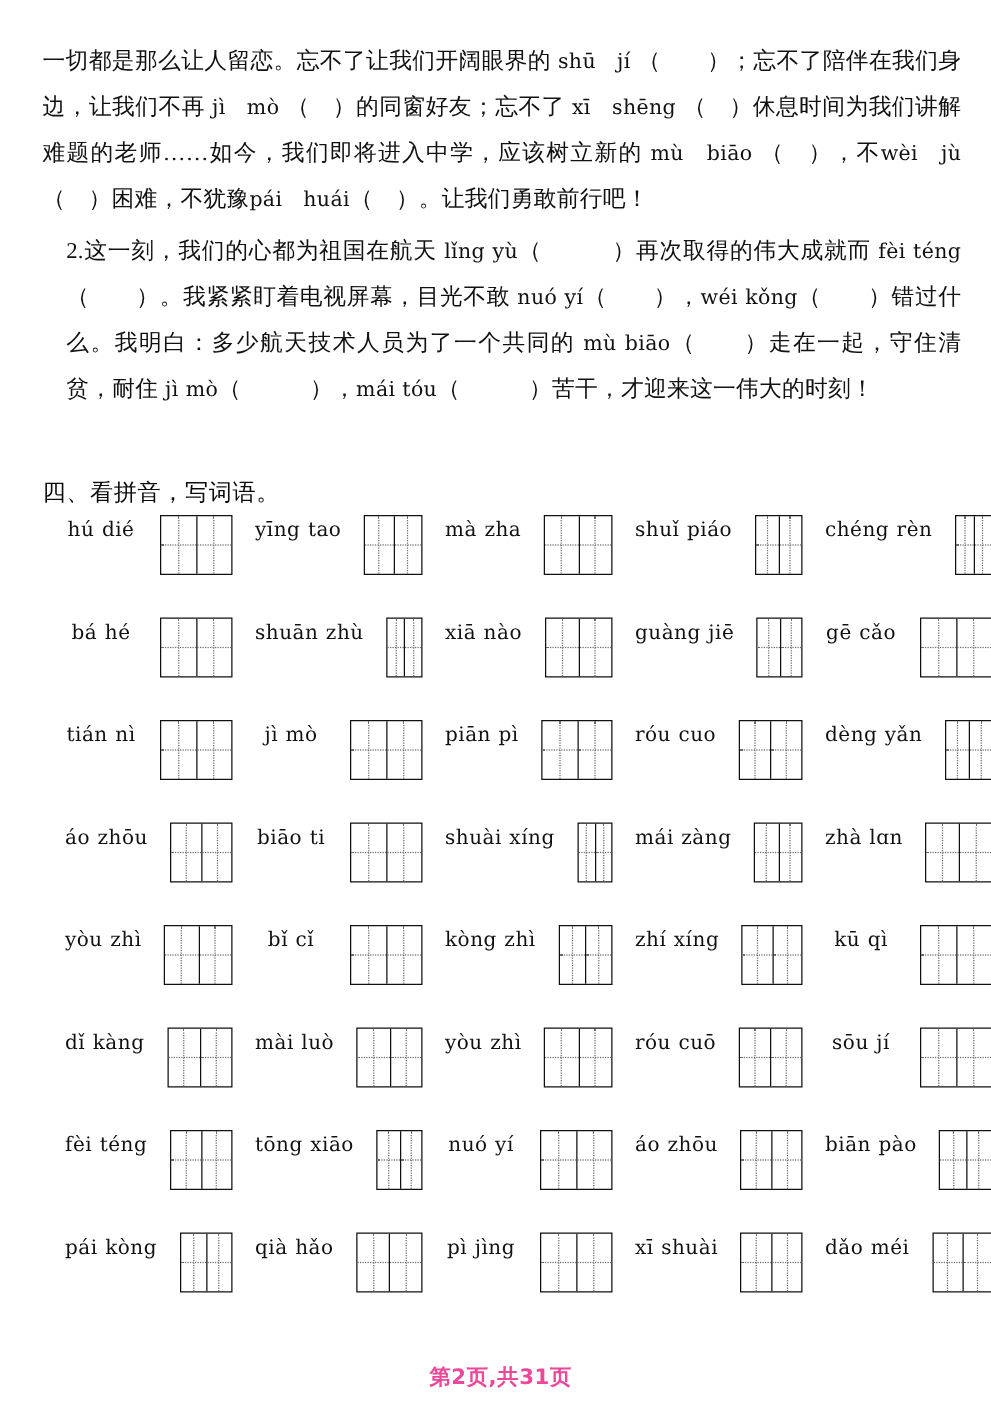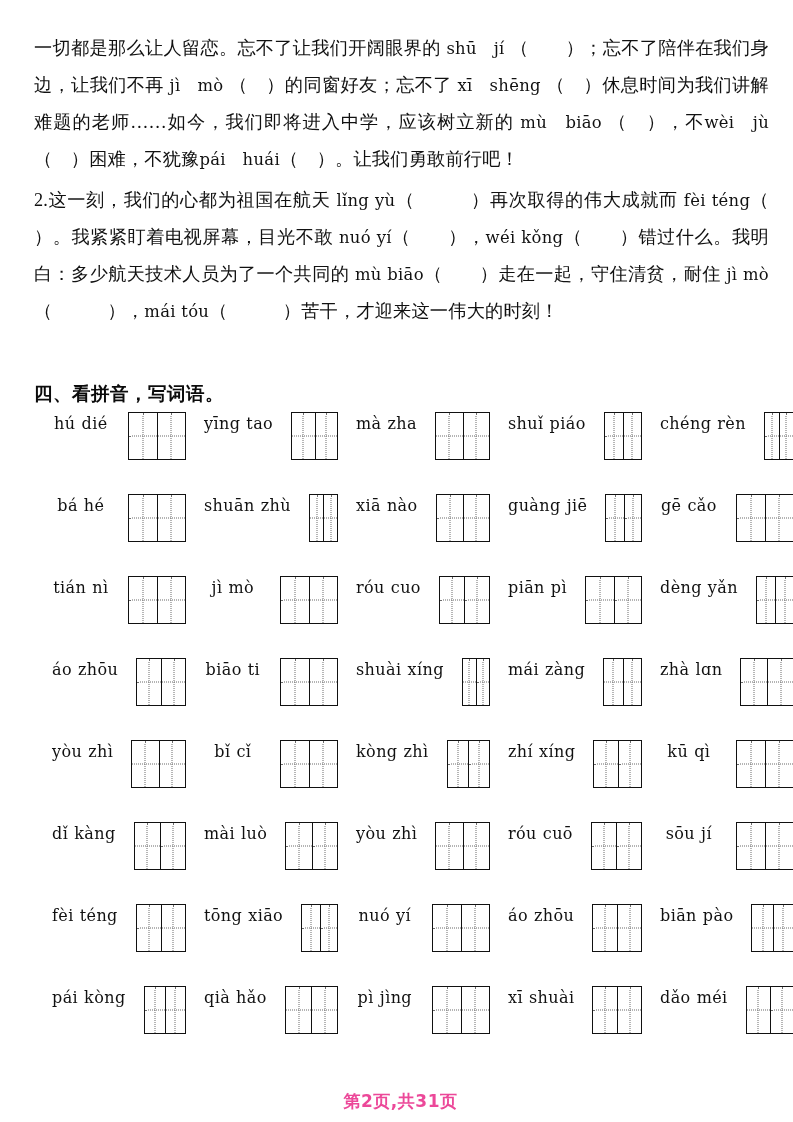--- a/index.html
+++ b/index.html
@@ -33,34 +33,34 @@
   }
   .para {
     font-size: 18.2px;
     line-height: 37px;
     letter-spacing: 0.2px;
     text-align: justify;
     text-justify: inter-character;
     margin: 0 0 0 0;
     word-break: break-all;
   }
-  .para.p2 { margin-top: 4px; }
+  .para.p2 { margin-top: 4px; margin-left: 19px; }
   .py {
     font-family: "DejaVu Serif", "Liberation Serif", serif;
     font-size: 16.4px;
     letter-spacing: 0.3px;
   }
 
   
   .section-head {
     position: absolute;
     left: 30px;
     top: 381px;
     font-family: "DejaVu Sans", "Liberation Sans", sans-serif;
-    font-weight: bold;
+    font-weight: normal;
     font-size: 18.5px;
     letter-spacing: 0.5px;
     color: #0b0b0b;
   }
 
   
   .grid-area {
     position: absolute;
     left: 30px;
     top: 412px;
@@ -241,34 +241,34 @@
           </div>
         </div>
         <div class="cell-group">
           <div class="pinyin"><span class="sy">jì</span><span class="gap"></span><span class="sy">mò</span></div>
           <div class="tianzige">
             <div class="tz-cell"></div>
             <div class="tz-cell"></div>
           </div>
         </div>
         <div class="cell-group">
+          <div class="pinyin"><span class="sy">piān</span><span class="gap"></span><span class="sy">pì</span></div>
+          <div class="tianzige">
+            <div class="tz-cell"></div>
+            <div class="tz-cell"></div>
+          </div>
+        </div>
+        <div class="cell-group">
           <div class="pinyin"><span class="sy">róu</span><span class="gap"></span><span class="sy">cuo</span></div>
           <div class="tianzige">
             <div class="tz-cell"></div>
             <div class="tz-cell"></div>
           </div>
         </div>
         <div class="cell-group">
-          <div class="pinyin"><span class="sy">piān</span><span class="gap"></span><span class="sy">pì</span></div>
-          <div class="tianzige">
-            <div class="tz-cell"></div>
-            <div class="tz-cell"></div>
-          </div>
-        </div>
-        <div class="cell-group">
           <div class="pinyin"><span class="sy">dèng</span><span class="gap"></span><span class="sy">yǎn</span></div>
           <div class="tianzige">
             <div class="tz-cell"></div>
             <div class="tz-cell"></div>
           </div>
         </div>
       </div>
       <div class="grid-row">
         <div class="cell-group">
           <div class="pinyin"><span class="sy">áo</span><span class="gap"></span><span class="sy">zhōu</span></div>

